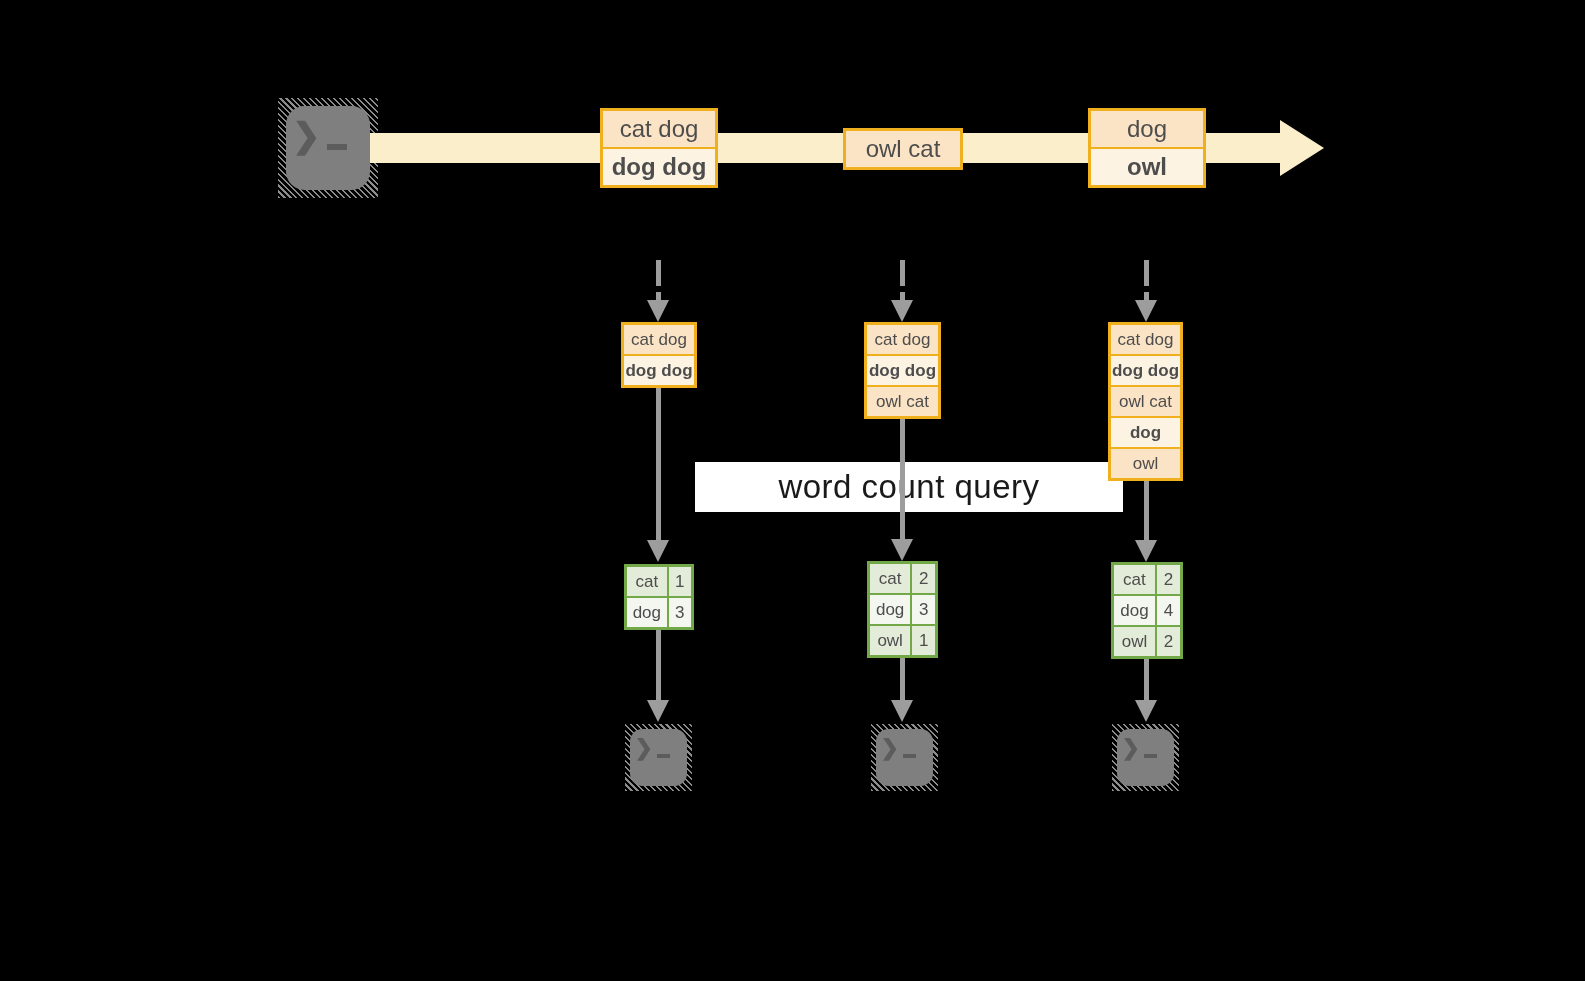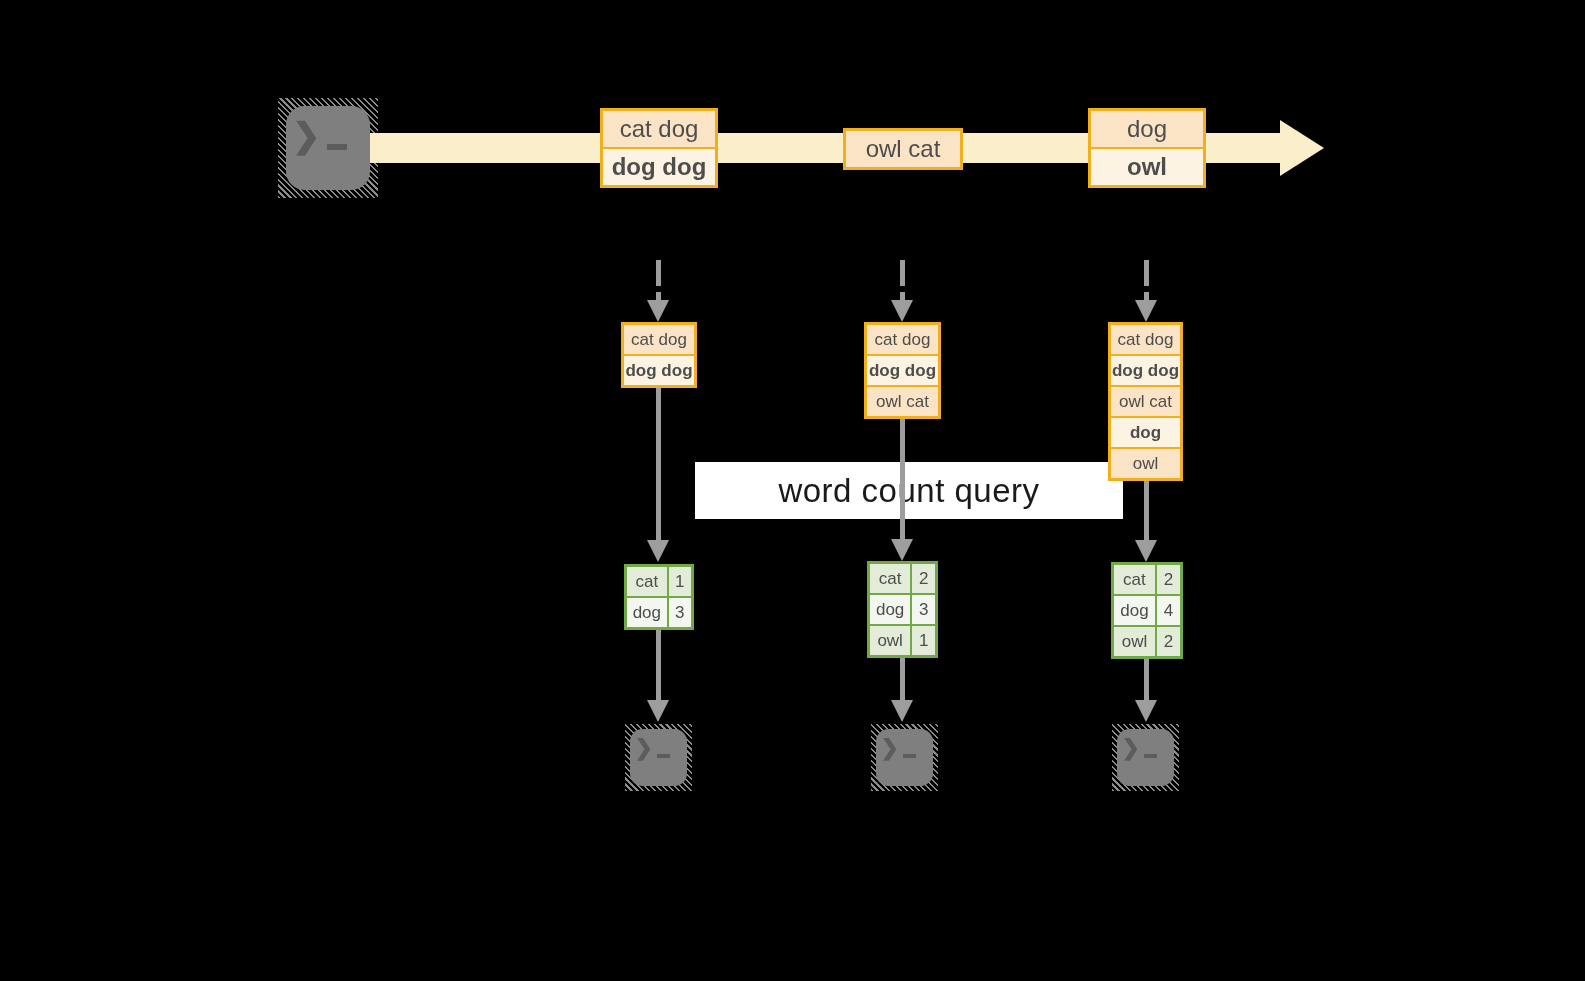--- a/index.html
+++ b/index.html
@@ -143,21 +143,21 @@
       <div class="orow srow dark">owl cat</div>
     </div>
   <div class="obox" style="left:1108px;top:322px;width:75px;z-index:5;">
       <div class="orow srow dark">cat dog</div>
       <div class="orow srow light">dog dog</div>
       <div class="orow srow dark">owl cat</div>
       <div class="orow srow light">dog</div>
       <div class="orow srow dark">owl</div>
     </div>
 
-  <div class="banner" style="left:695px;top:462px;width:428px;height:57px;text-align:right;">word count query</div>
+  <div class="banner" style="left:695px;top:462px;width:428px;height:50px;text-align:right;">word count query</div>
 
   <div>
     <div class="vshaft" style="left:656px;top:388px;height:154px;"></div>
     <div class="tri-down" style="left:647px;top:540px;"></div>
   </div>
   <div>
     <div class="vshaft" style="left:900px;top:419px;height:122px;"></div>
     <div class="tri-down" style="left:891px;top:539px;"></div>
   </div>
   <div>

